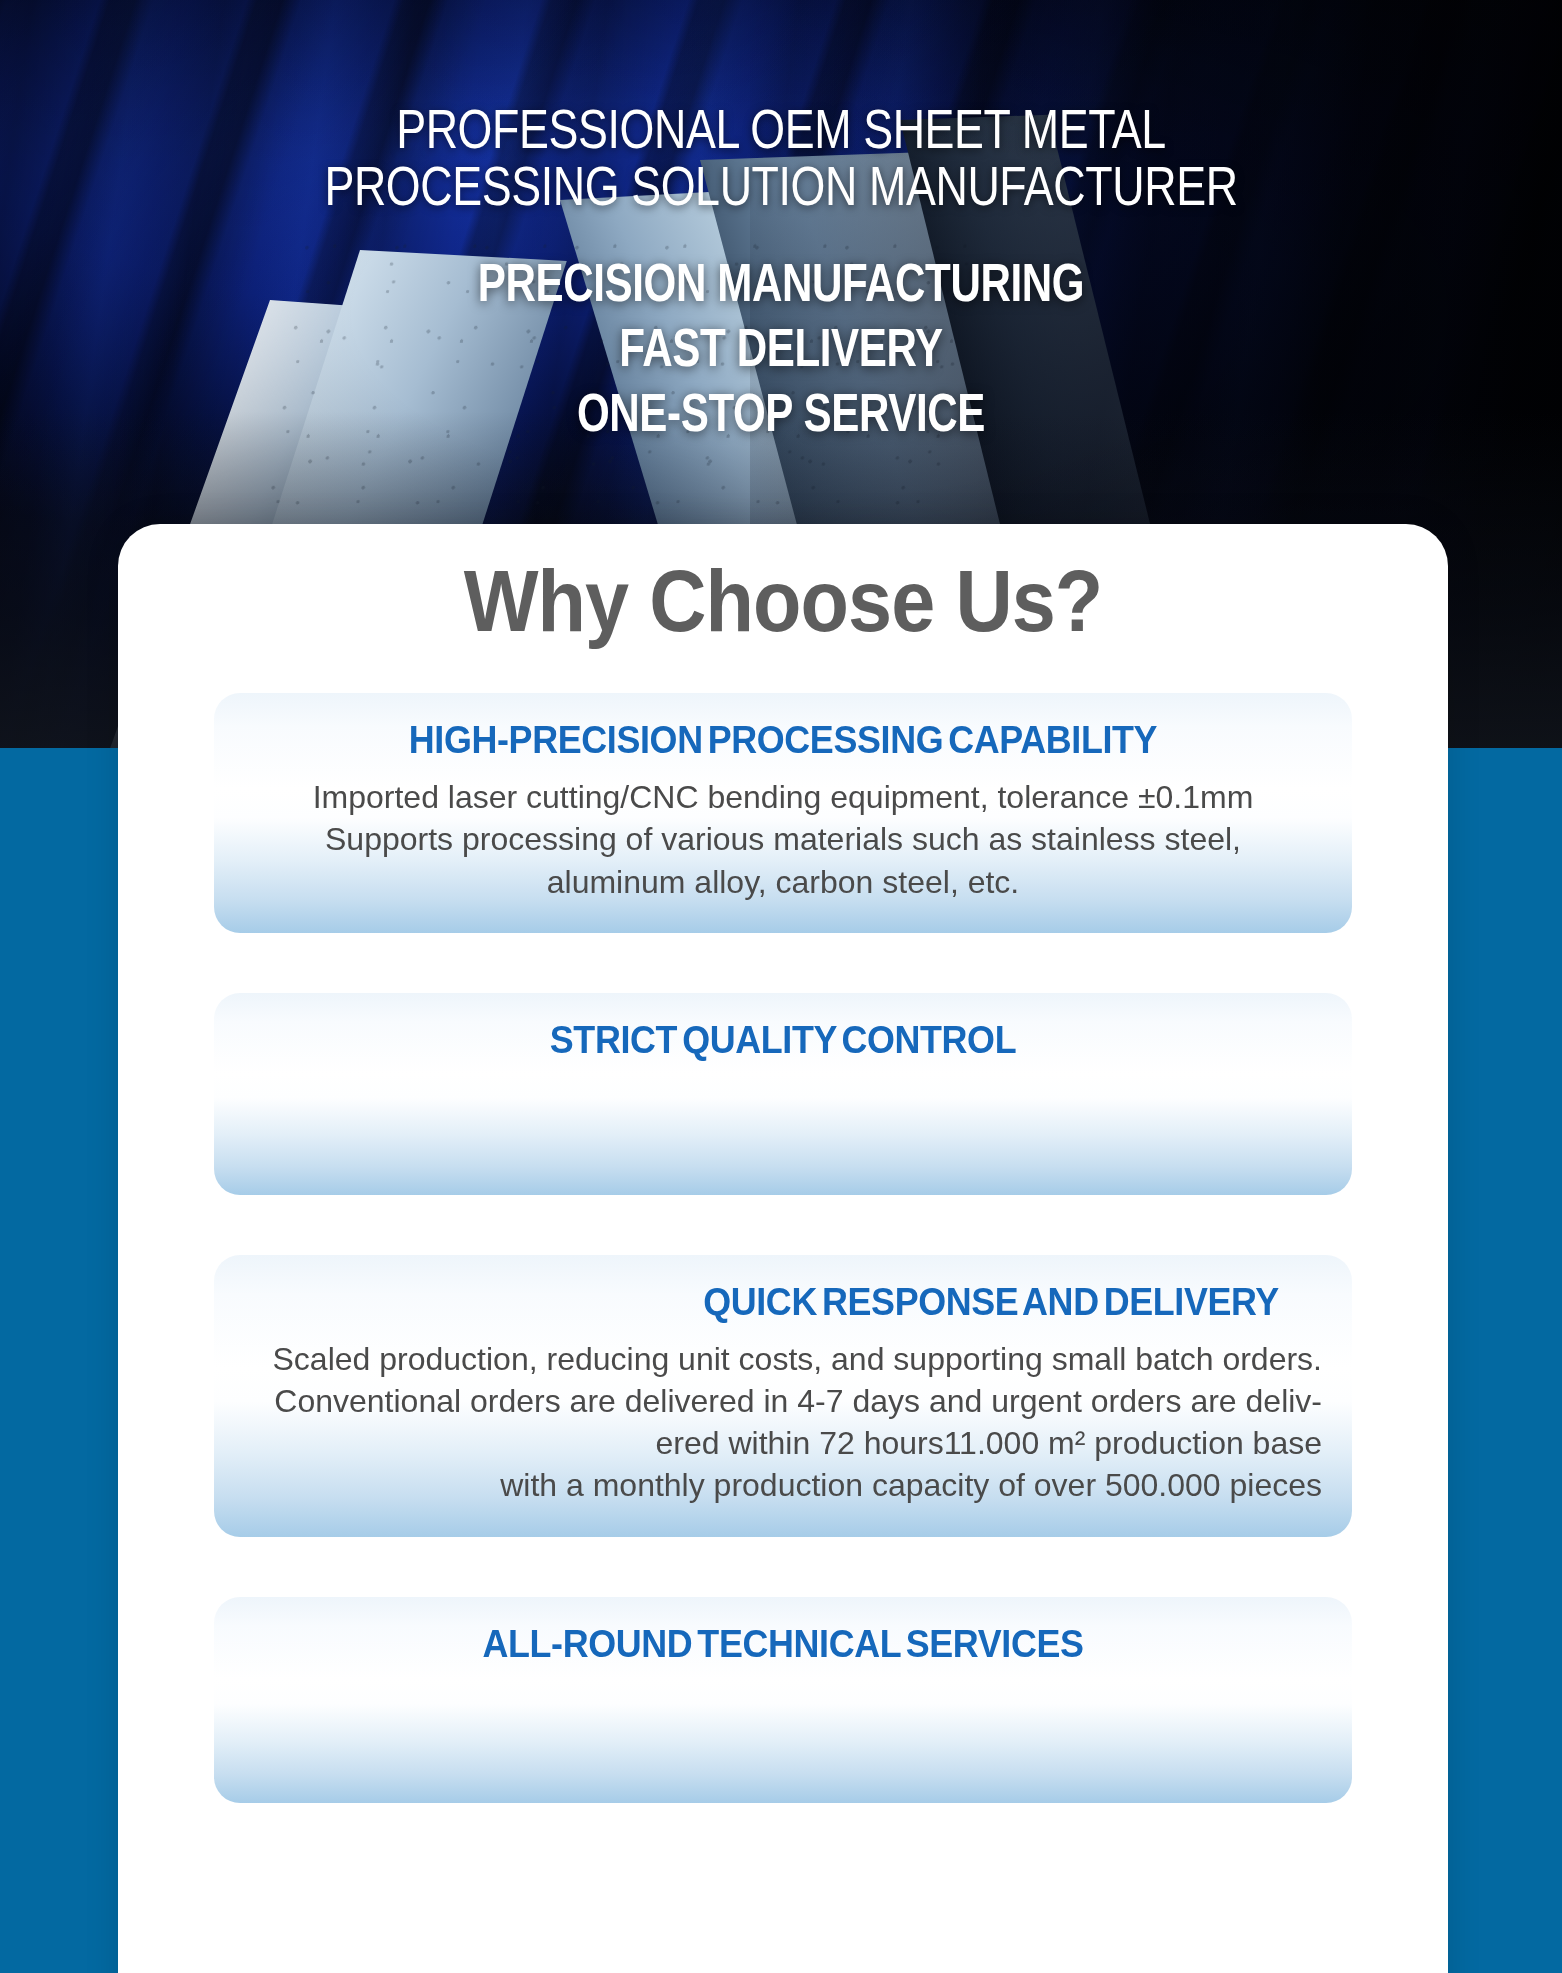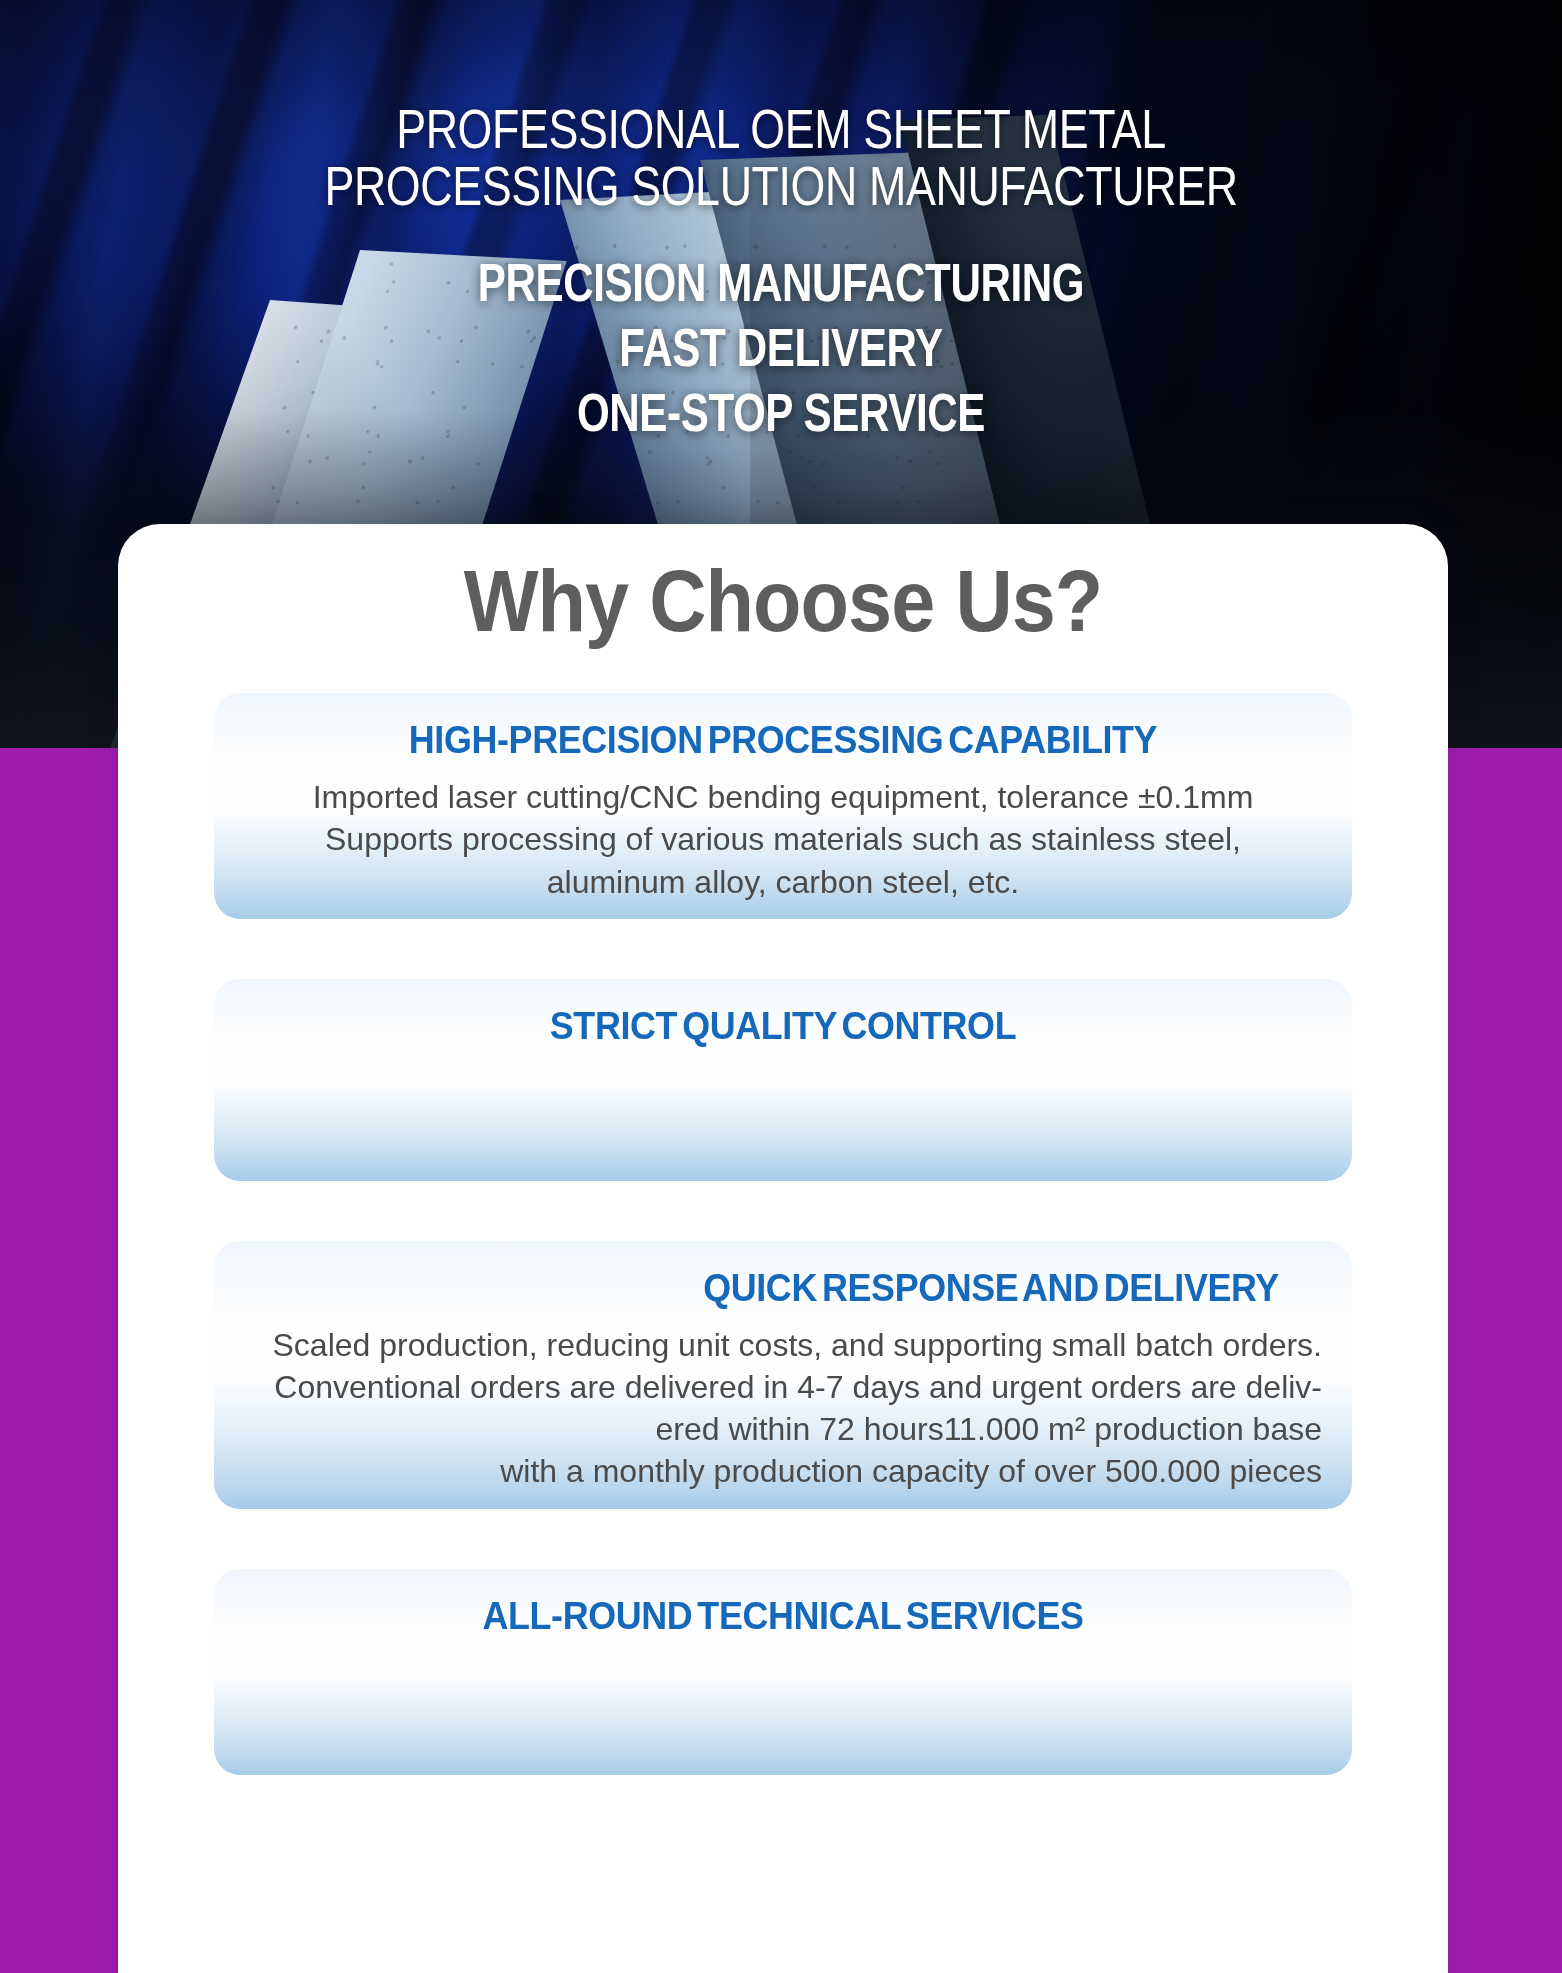--- a/index.html
+++ b/index.html
@@ -9,21 +9,21 @@
     height: 1973px;
     background: #ffffff;
     font-family: "Liberation Sans", sans-serif;
     overflow: hidden;
   }
 
   #page {
     position: relative;
     width: 1562px;
     height: 1973px;
-    background: #a21caf;
+    background: #0369a1;
     overflow: hidden;
   }
 
   
   .hero {
     position: absolute;
     left: 0; top: 0;
     width: 1562px;
     height: 748px;
     overflow: hidden;
@@ -216,21 +216,21 @@
   .feature-card {
     border-radius: 26px;
     background: linear-gradient(180deg,
         #eef5fb 0%,
         #f8fbfe 14%,
         #ffffff 40%,
         #fdfeff 52%,
         #e3eff8 70%,
         #c7def0 86%,
         #a6cce8 100%);
-    padding: 26px 30px 16px 30px;
+    padding: 26px 30px 30px 30px;
     text-align: center;
   }
 
   .feature-card.card-1 { min-height: 196px; }
   .feature-card.card-2 { min-height: 202px; }
   .feature-card.card-3 { min-height: 208px; text-align: right; }
   .feature-card.card-4 { min-height: 206px; }
 
   .feature-title {
     font-size: 39px;

